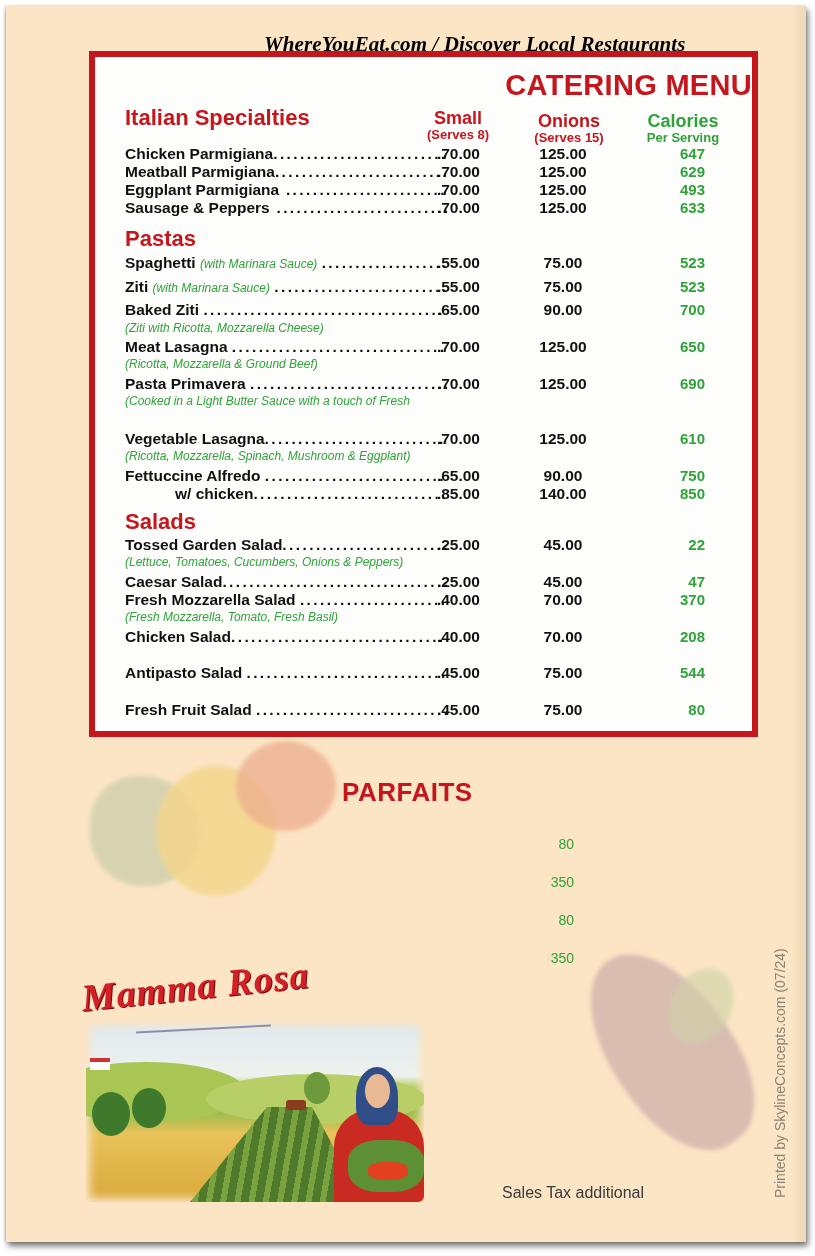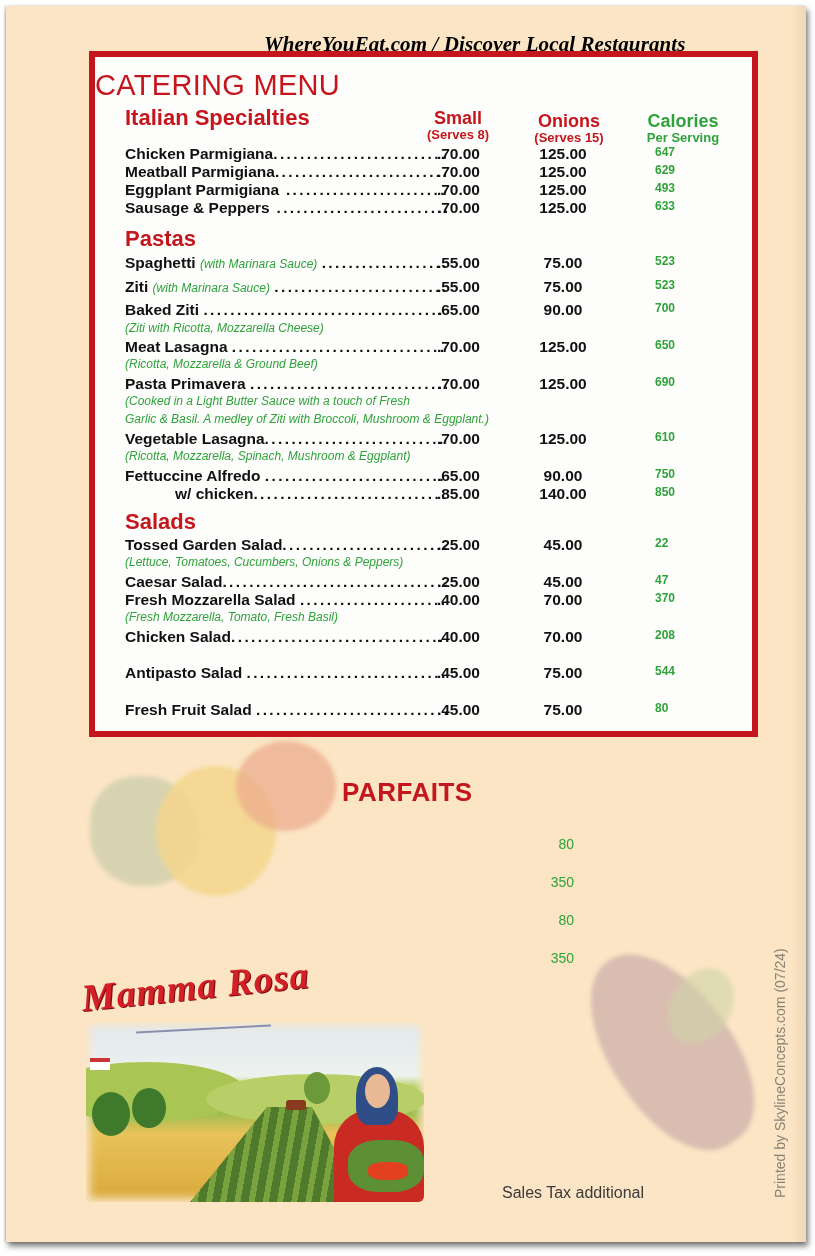--- a/index.html
+++ b/index.html
@@ -30,40 +30,40 @@
   .pepper-red { left: 230px; top: 735px; width: 100px; height: 90px; background: #ecaa8c; opacity: .7; }
   .eggplant1 { left: 605px; top: 935px; width: 120px; height: 220px; background: #c7a8a8; opacity: .65; transform: rotate(-35deg); border-radius: 50% 50% 45% 45%; }
   .eggplant2 { left: 665px; top: 960px; width: 60px; height: 80px; background: #cfd4a8; opacity: .6; transform: rotate(30deg); }
 
   
   .catering-box {
     position: absolute; left: 83px; top: 45px; width: 669px; height: 686px;
     background: #fdfdfb; border: 6px solid #c4161c;
   }
   .catering-title {
-    position: absolute; left: 0; right: 0; top: 12px; text-align: left;
-    font-size: 29px; font-weight: normal; color: #c4161c; letter-spacing: 0.3px;
+    position: absolute; left: 0; right: 0; top: 12px; text-align: right;
+    font-size: 29px; font-weight: bold; color: #c4161c; letter-spacing: 0.3px;
   }
   .section-title {
     position: absolute; left: 30px; font-size: 22px; font-weight: bold; color: #c4161c;
   }
   .col-head { position: absolute; text-align: center; font-weight: bold; line-height: 1; }
   .col-head .h1 { font-size: 18px; }
   .col-head .h2 { font-size: 13px; margin-top: 1px; }
   .col-small { left: 318px; width: 90px; color: #c4161c; top: 52px; }
   .col-large { left: 424px; width: 100px; color: #c4161c; top: 55px; }
   .col-cal { left: 538px; width: 100px; color: #2fa23a; top: 55px; }
 
   .row { position: absolute; left: 30px; height: 18px; font-size: 15.5px; font-weight: bold; color: #111; white-space: nowrap; }
   .row .name-lead { position: absolute; left: 0; width: 322px; overflow: hidden; }
   .row .name-lead .dots { letter-spacing: 2.4px; }
   .row .sub { font-style: italic; font-weight: normal; font-size: 12px; color: #2fa23a; text-align: center; }
   .row .small { position: absolute; left: 311px; width: 44px; text-align: right; }
   .row .large { position: absolute; left: 408px; width: 60px; text-align: center; }
-  .row .cal { position: absolute; left: 530px; width: 50px; text-align: left; color: #2fa23a; font-size: 12px; }
+  .row .cal { position: absolute; left: 530px; width: 50px; text-align: right; color: #2fa23a; font-size: 15px; }
   .desc { position: absolute; left: 30px; font-size: 12px; font-style: italic; color: #2fa23a; white-space: nowrap; }
 
   
   .parfaits-title {
     position: absolute; left: 336px; top: 771px; font-size: 26px; font-weight: bold;
     color: #c4161c; letter-spacing: 0.5px;
   }
   .parf-row { position: absolute; left: 256px; width: 312px; font-size: 14.5px; font-weight: bold; color: #111; white-space: nowrap; overflow: hidden; }
   .parf-cal { position: absolute; left: 520px; width: 48px; text-align: right; font-size: 14px; color: #2fa23a; }
 
@@ -186,21 +186,20 @@
     </div>
     <div class="desc" style="top:300px">(Ricotta, Mozzarella &amp; Ground Beef)</div>
 
     <div class="row" style="top:318px">
       <span class="name-lead"><span>Pasta Primavera</span> <span class="dots">....................................</span></span>
       <span class="small">.70.00</span>
       <span class="large">125.00</span>
       <span class="cal">690</span>
     </div>
     <div class="desc" style="top:337px">(Cooked in a Light Butter Sauce with a touch of  Fresh</div>
-    <div class="desc" style="top:355px">Garlic &amp; Basil. A medley of Ziti with Broccoli, Mushroom &amp; Eggplant.)</div>
 
     <div class="row" style="top:373px">
       <span class="name-lead"><span>Vegetable Lasagna</span><span class="dots">....................................</span></span>
       <span class="small">.70.00</span>
       <span class="large">125.00</span>
       <span class="cal">610</span>
     </div>
     <div class="desc" style="top:392px">(Ricotta, Mozzarella, Spinach, Mushroom &amp; Eggplant)</div>
 
     <div class="row" style="top:410px">

